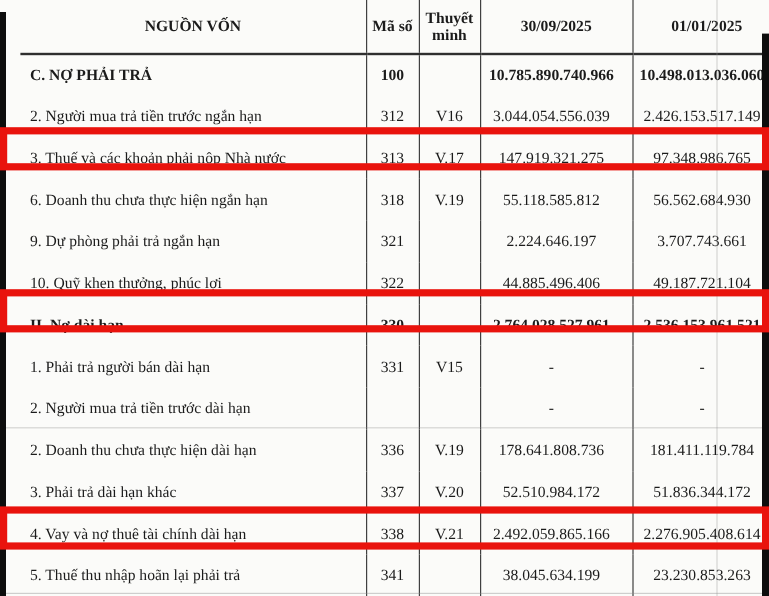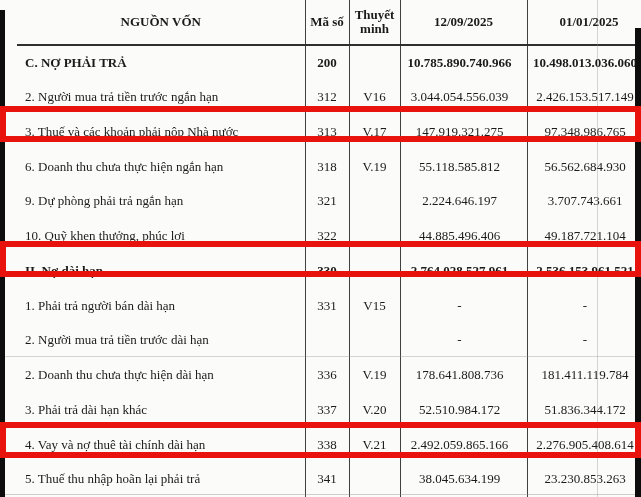--- a/index.html
+++ b/index.html
@@ -84,28 +84,28 @@
         <col class="c-code">
         <col class="c-note">
         <col class="c-v1">
         <col class="c-v2">
     </colgroup>
     <thead>
       <tr>
         <th>NGUỒN VỐN</th>
         <th class="b-left">Mã số</th>
         <th class="b-left">Thuyết minh</th>
-        <th class="b-left">12/09/2025</th>
+        <th class="b-left">30/09/2025</th>
         <th class="b-left b-right">01/01/2025</th>
       </tr>
     </thead>
     <tbody>
         <tr class="bold">
       <td class="name">C. NỢ PHẢI TRẢ</td>
-      <td class="code b-left">200</td>
+      <td class="code b-left">100</td>
       <td class="note b-left"></td>
       <td class="val b-left">10.785.890.740.966</td>
       <td class="val b-left b-right">10.498.013.036.060</td>
     </tr>
         <tr>
       <td class="name">2. Người mua trả tiền trước ngắn hạn</td>
       <td class="code b-left">312</td>
       <td class="note b-left">V16</td>
       <td class="val b-left">3.044.054.556.039</td>
       <td class="val b-left b-right">2.426.153.517.149</td>

